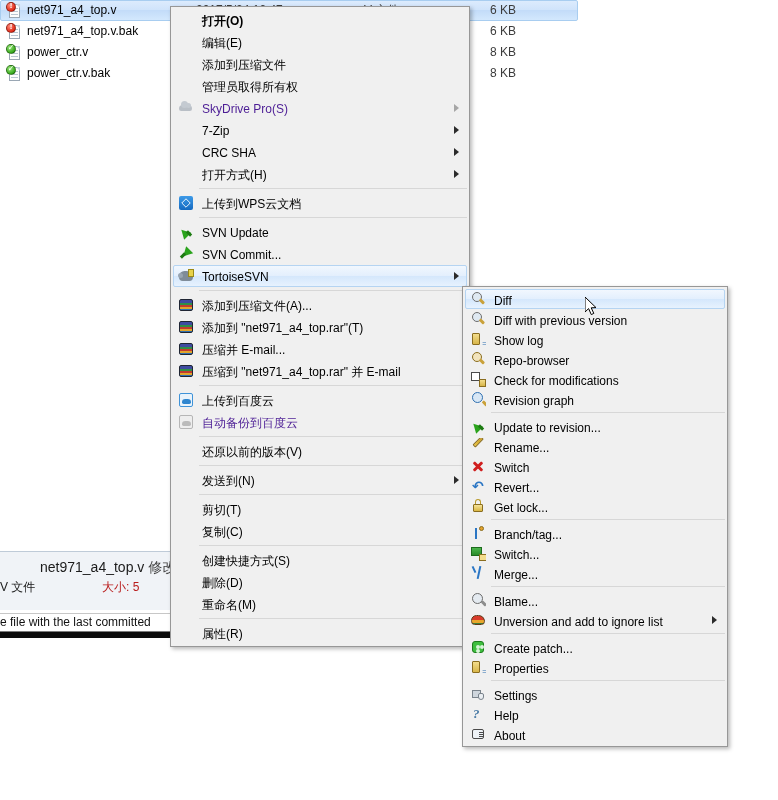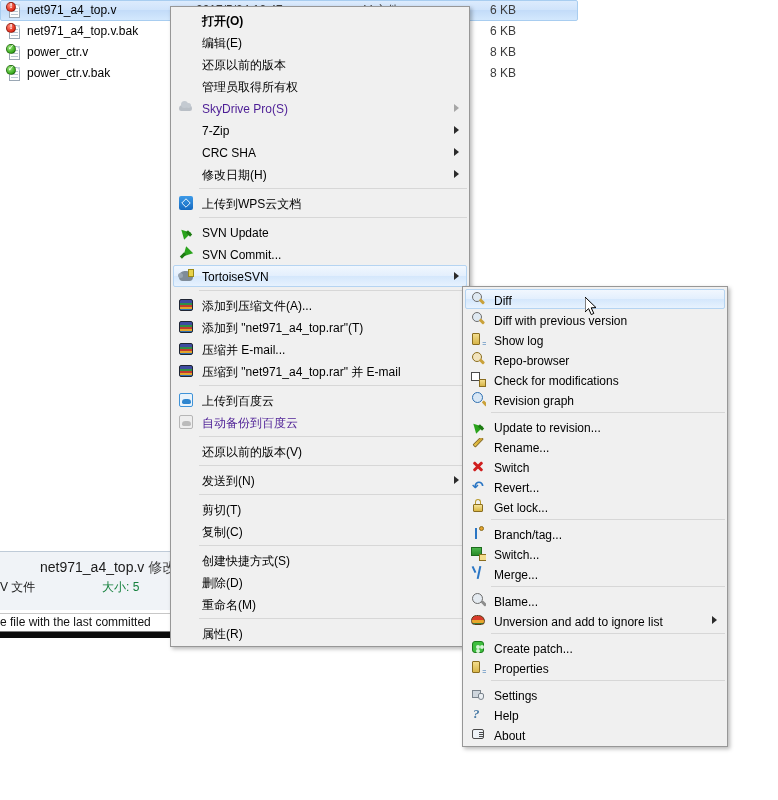--- a/index.html
+++ b/index.html
@@ -148,21 +148,21 @@
   #details-pane .line2 {
     position: absolute;
     left: 0px; top: 27px;
     white-space: nowrap;
     font-size: 12px;
     color: #1b1b1b;
   }
   #details-pane .line2 .lbl {
     position: absolute;
     left: 102px;
-    color: #15803d;
+    color: #b91c1c;
     white-space: nowrap;
   }
   #tooltip-strip {
     position: absolute;
     left: 0; top: 613px;
     width: 170px; height: 19px;
     background: #ffffff;
     border-top: 1px solid #c7c7c7;
     border-bottom: 1px solid #7a7a7a;
     box-sizing: border-box;
@@ -575,28 +575,28 @@
     <span>e file with the last committed</span>
   </div>
   <div id="taskbar"></div>
 </div>
 
 <div class="menu" id="context-menu" style="left:170px; top:6px; width:300px;">
   <div class="gutter"></div>
   <div id="context-menu-items">
       <div class="mi bold"><span>打开(O)</span></div>
       <div class="mi"><span>编辑(E)</span></div>
-      <div class="mi"><span>还原以前的版本</span></div>
+      <div class="mi"><span>添加到压缩文件</span></div>
       <div class="mi"><span>管理员取得所有权</span></div>
       <div class="mi disabled"><span class="ico">
           <i class="ic-cloud"></i>
         </span><span>SkyDrive Pro(S)</span><span class="arrow"></span></div>
       <div class="mi"><span>7-Zip</span><span class="arrow"></span></div>
       <div class="mi"><span>CRC SHA</span><span class="arrow"></span></div>
-      <div class="mi"><span>修改日期(H)</span><span class="arrow"></span></div>
+      <div class="mi"><span>打开方式(H)</span><span class="arrow"></span></div>
       <div class="sep"></div>
       <div class="mi"><span class="ico">
           <i class="ic-wps"></i>
         </span><span>上传到WPS云文档</span></div>
       <div class="sep"></div>
       <div class="mi"><span class="ico">
           <i class="ic-svnup"></i>
         </span><span>SVN Update</span></div>
       <div class="mi"><span class="ico">
           <i class="ic-svncm"></i>

